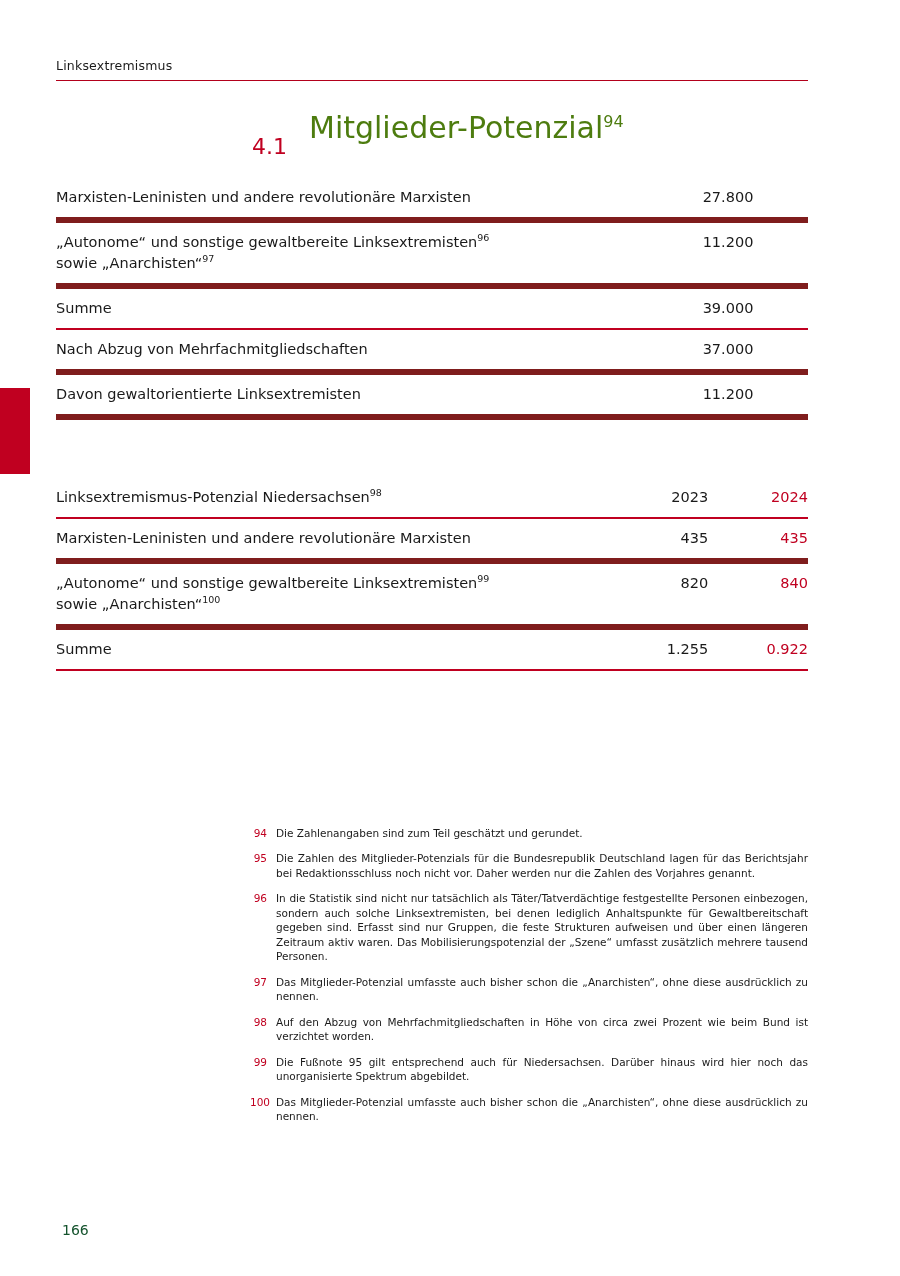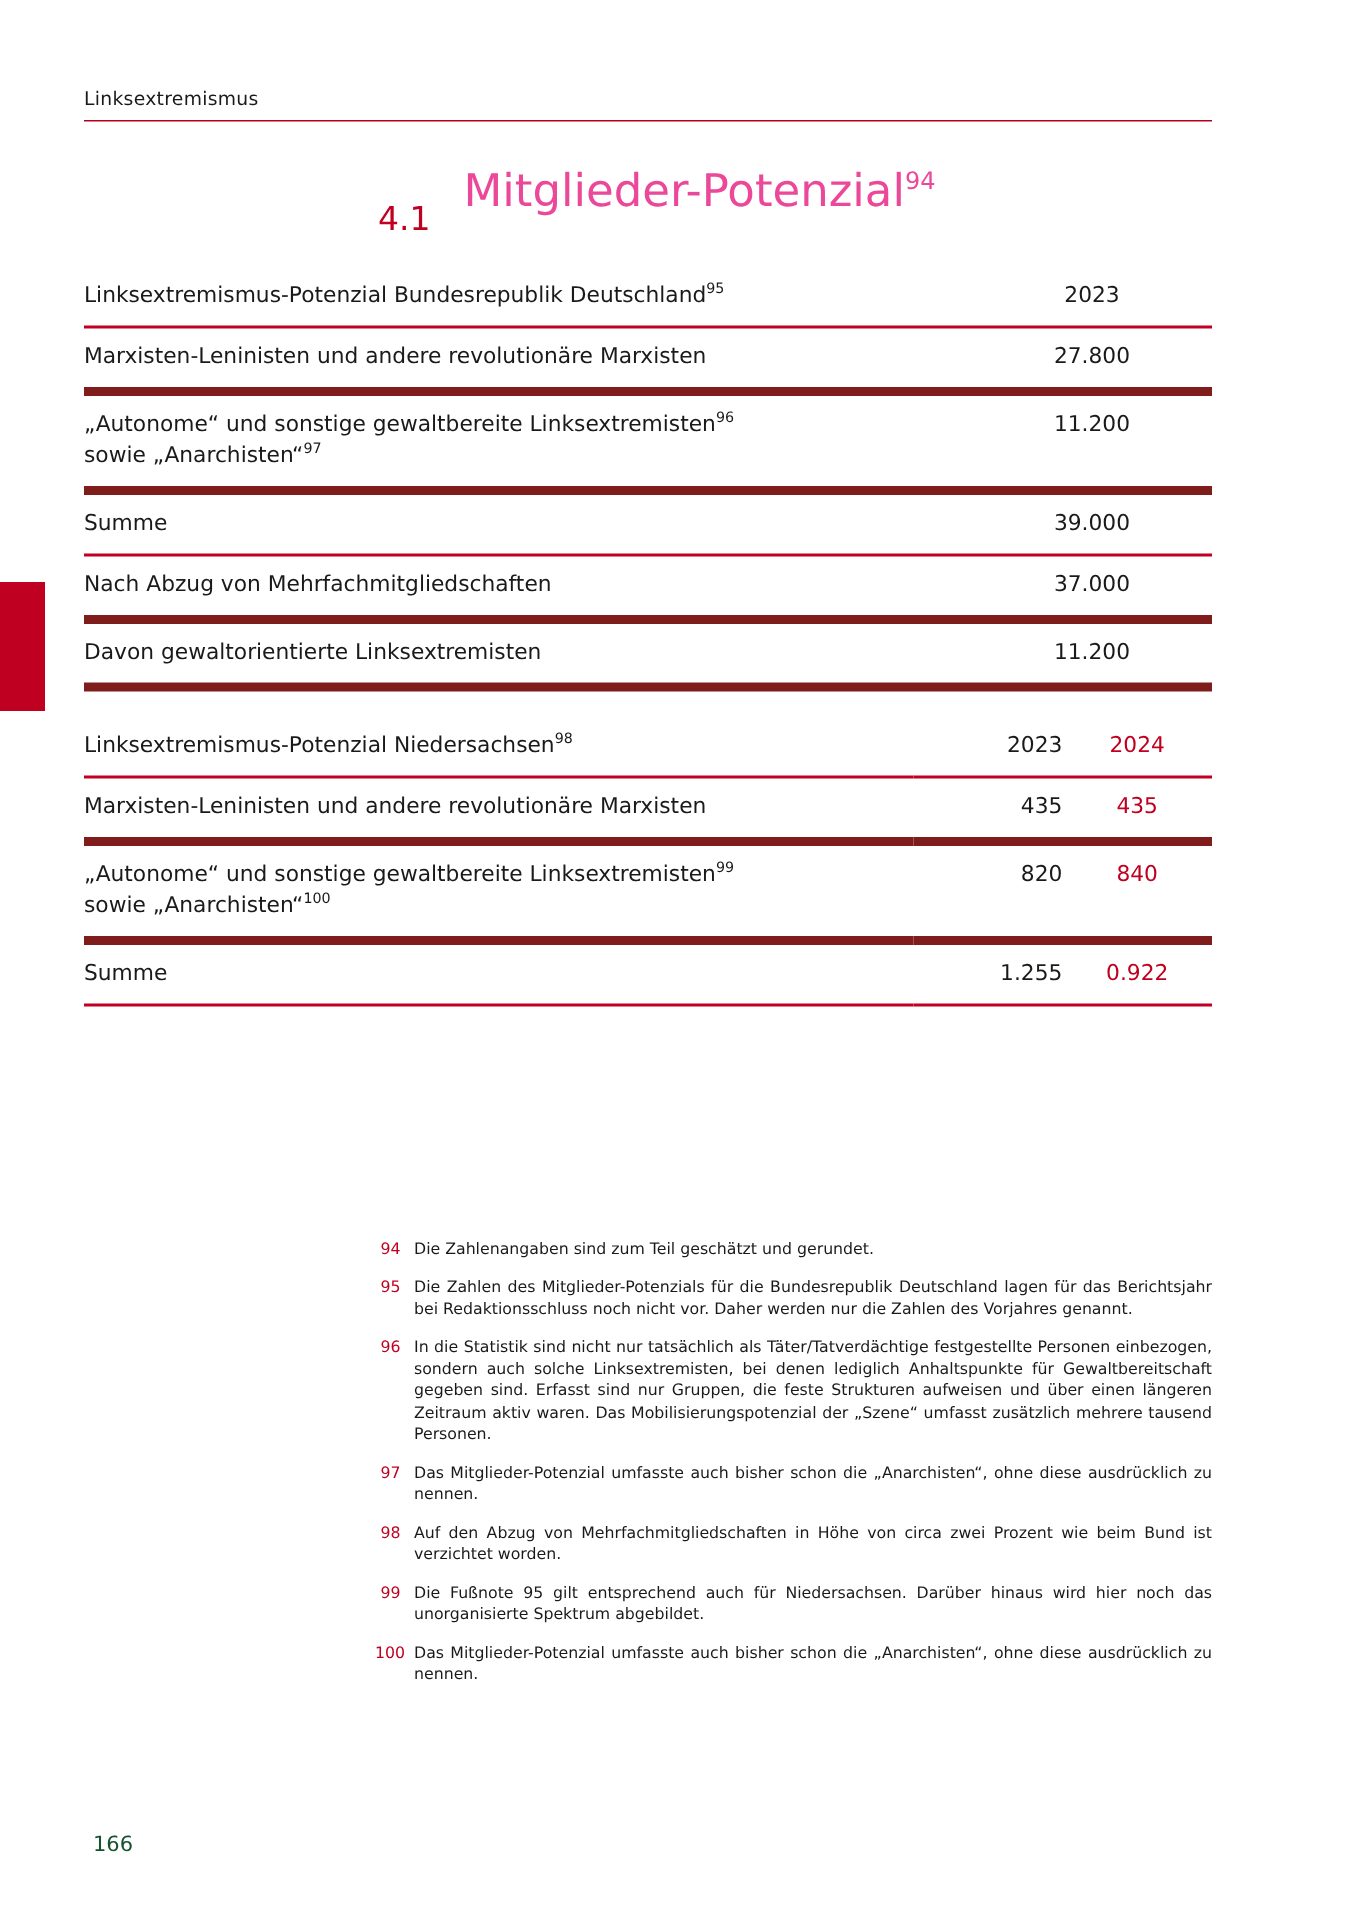--- a/index.html
+++ b/index.html
@@ -63,21 +63,21 @@
     left: 196px;
     top: 24px;
     font-size: 22px;
     color: #c00020;
   }
   .title-text {
     position: absolute;
     left: 253px;
     top: 0;
     font-size: 30px;
-    color: #ec4899;
+    color: #4d7c0f;
     font-weight: 400;
     white-space: nowrap;
   }
   .title-text sup {
     font-size: 16px;
     vertical-align: super;
   }
 
   
   .tbl {
@@ -93,21 +93,21 @@
   .tbl td {
     padding: 9px 0 9px 0;
     vertical-align: top;
     line-height: 1.45;
   }
   .tbl tr.rule-heavy td { border-bottom: 2px solid #c00020; }
   .tbl tr.rule-light td { border-bottom: 6px solid #7f1d1d; }
 
   .c-label { width: 590px; text-align: left; padding-right: 8px; }
   .c-v1 { width: 105px; text-align: right; padding-right: 6px; }
-  .c-v2 { width: 105px; text-align: center; padding-right: 2px; color: #c00020; }
+  .c-v2 { width: 105px; text-align: right; padding-right: 2px; color: #c00020; }
   .tbl.first .c-v1 { width: 160px; text-align: center; }
   .tbl.first .c-label { width: 592px; }
 
   sup { font-size: 9.5px; vertical-align: super; line-height: 0; }
 
   
   .footnotes {
     position: absolute;
     left: 250px;
     top: 826px;
@@ -152,24 +152,20 @@
 
   <div class="side-tab"></div>
 
   <div class="title-row">
     <span class="chapter-num">4.1</span>
     <span class="title-text"><span>Mitglieder-Potenzial</span><sup>94</sup></span>
   </div>
 
   <table class="tbl first">
     <tbody>
-      <tr class="rule-heavy">
-        <td class="c-label"><span>Linksextremismus-Potenzial Bundesrepublik Deutschland</span><sup>95</sup></td>
-        <td class="c-v1">2023</td>
-      </tr>
 
       <tr class="rule-light">
         <td class="c-label"><span>Marxisten-Leninisten und andere revolutionäre Marxisten</span></td>
         <td class="c-v1">27.800</td>
       </tr>
 
       <tr class="rule-light">
         <td class="c-label">
           <span>„Autonome“ und sonstige gewaltbereite Linksextremisten</span><sup>96</sup><br>
           <span>sowie „Anarchisten“</span><sup>97</sup>

